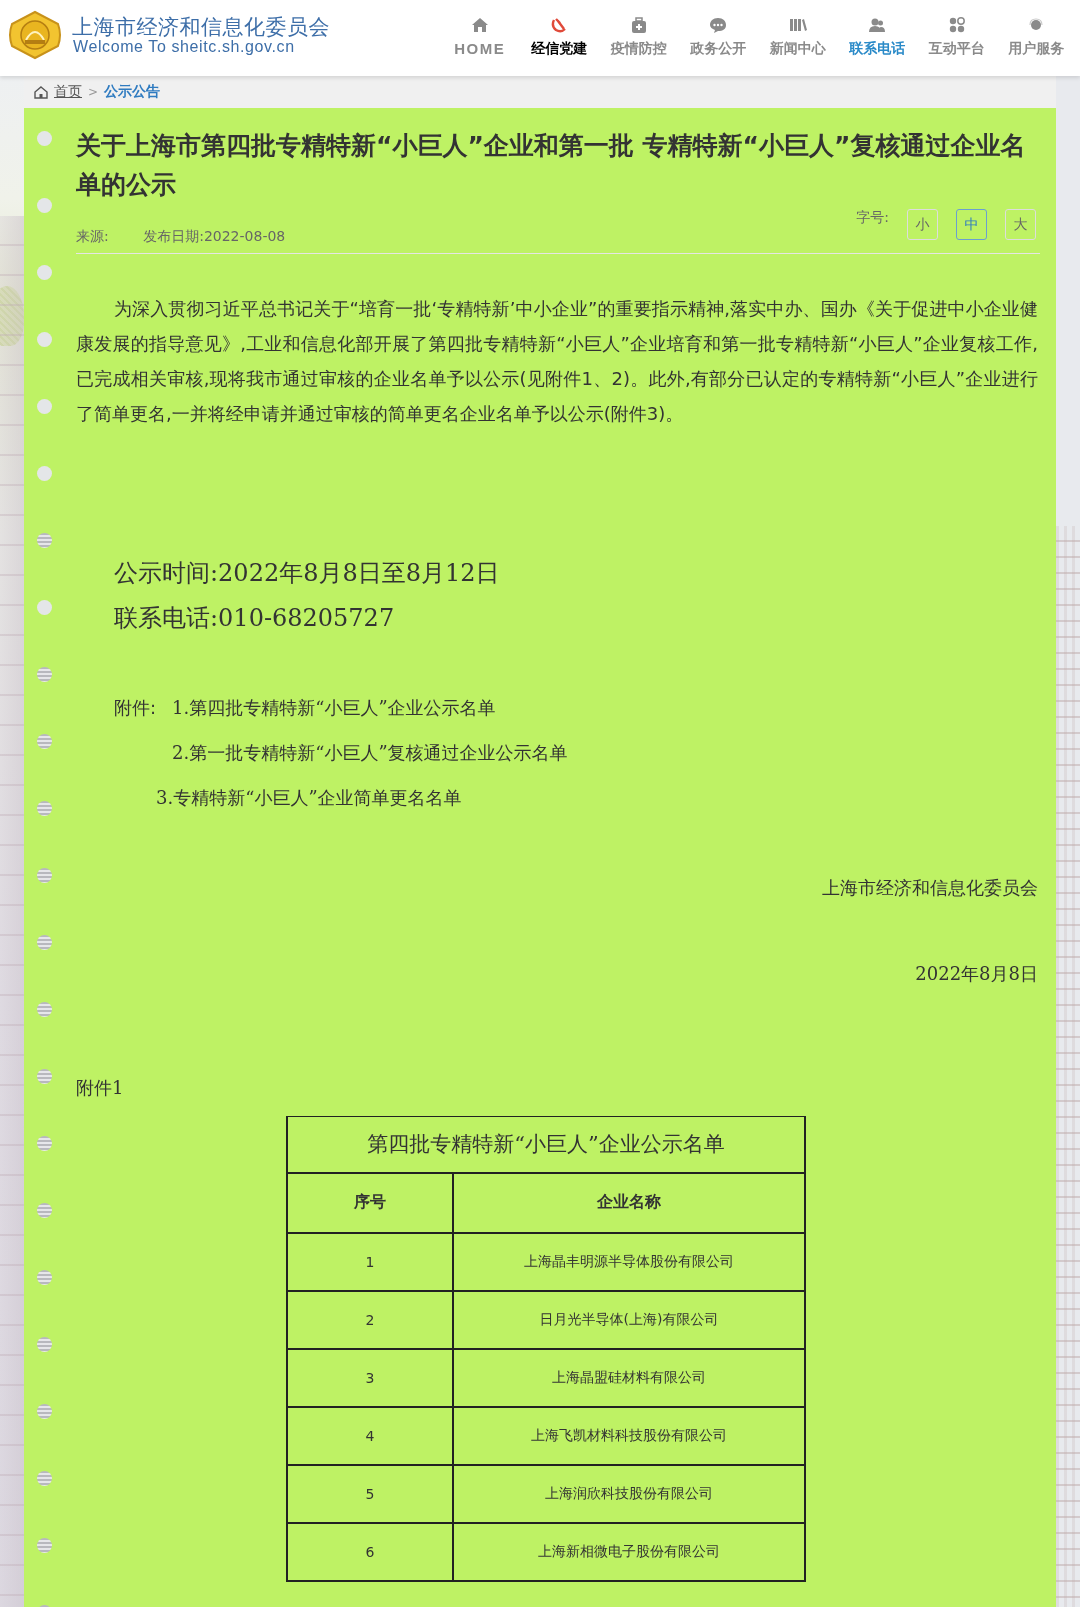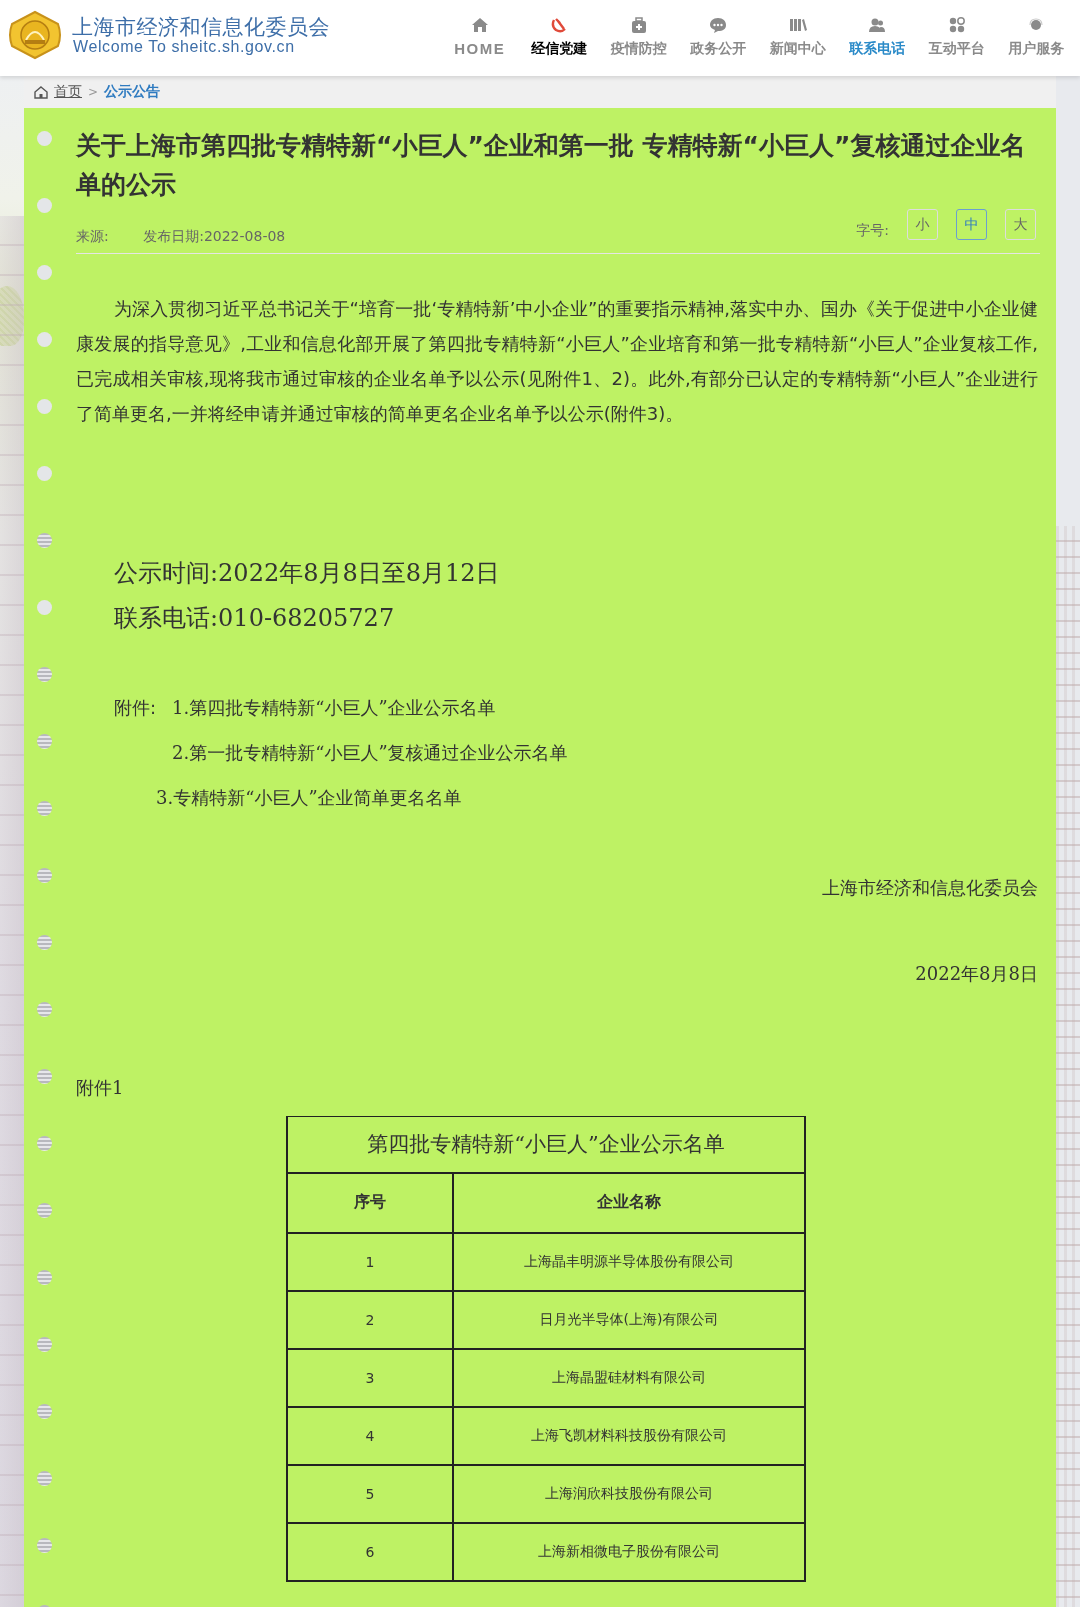--- a/index.html
+++ b/index.html
@@ -96,21 +96,21 @@
 
   .title {
     position: absolute; left: 52px; top: 50px; width: 960px;
     font-size: 25px; line-height: 39px; color: #333;
   }
   .meta {
     position: absolute; left: 52px; top: 152px; font-size: 14px; color: #666;
   }
   .meta span { margin-right: 30px; }
   .fontsize {
-    position: absolute; right: 20px; top: 133px; display: flex; align-items: flex-end;
+    position: absolute; right: 20px; top: 133px; display: flex; align-items: flex-start;
     font-size: 14px; color: #666;
   }
   .fontsize .fs-btn {
     width: 31px; height: 31px; border: 1px solid #ddd; border-radius: 3px;
     display: flex; align-items: center; justify-content: center; margin-left: 18px;
     color: #666; cursor: pointer; font-size: 14px;
   }
   .fontsize .fs-btn:first-of-type { margin-left: 10px; }
   .fontsize .fs-btn.active { border-color: #6b9fd0; color: #2f7bc0; }
   .hr {

